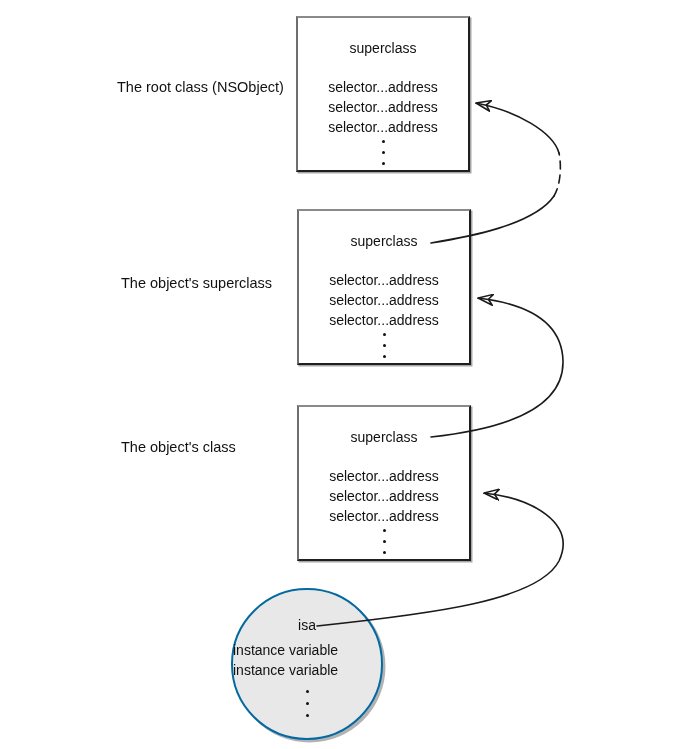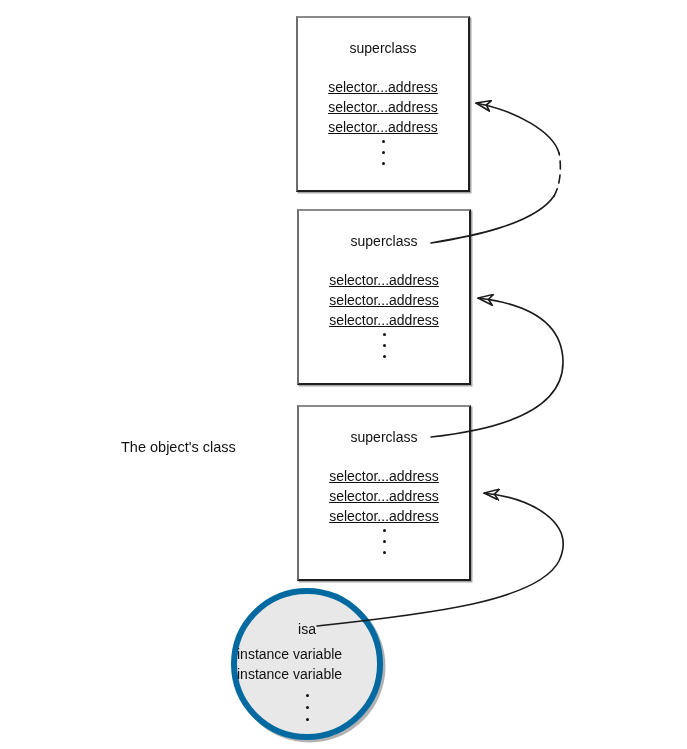--- a/index.html
+++ b/index.html
@@ -15,41 +15,40 @@
   .side-label {
     position: absolute;
     font-size: 14.5px;
     line-height: 16px;
     white-space: nowrap;
     color: #111111;
   }
   .class-box {
     position: absolute;
     width: 174px;
-    height: 176px;
+    height: 156px;
     box-sizing: border-box;
     background: #ffffff;
     border: 2px solid;
     border-color: #8a8a8a #1f1f1f #1f1f1f #6e6e6e;
     box-shadow: 1.5px 1.5px 0 rgba(0,0,0,0.35);
   }
   .box-header {
     position: absolute;
     top: 22px; left: 0; right: 0;
     text-align: center;
     font-size: 14px;
     line-height: 16px;
   }
   .box-rows {
     position: absolute;
     top: 59px; left: 0; right: 0;
     text-align: center;
     font-size: 14px;
     line-height: 20px;
-    text-decoration: underline;
   }
   .vdots {
     position: absolute;
     left: 0; right: 0;
     display: flex;
     flex-direction: column;
     align-items: center;
     gap: 8px;
   }
   .vdots i {
@@ -58,21 +57,21 @@
     border-radius: 50%;
   }
   .class-box .vdots { top: 122px; }
   .instance-circle {
     position: absolute;
     left: 231px; top: 588px;
     width: 152px; height: 152px;
     box-sizing: border-box;
     border-radius: 50%;
     background: #e8e8e8;
-    border: 6px solid #0369a1;
+    border: 2px solid #0369a1;
     box-shadow: 2.5px 2.5px 0 rgba(0,0,0,0.3);
   }
   .circle-header {
     position: absolute;
     top: 27px; left: 0; right: 0;
     text-align: center;
     font-size: 14px;
     line-height: 16px;
   }
   .circle-rows {
@@ -94,20 +93,22 @@
     stroke: #1a1a1a;
     stroke-width: 1.6;
     stroke-linecap: round;
   }
 </style>
 </head>
 <body>
 
 <div class="stage">
 
+  <div class="side-label" style="left:117px; top:79px">The root class (NSObject)</div>
+  <div class="side-label" style="left:121px; top:275px">The object's superclass</div>
   <div class="side-label" style="left:121px; top:439px">The object's class</div>
 
   <div class="class-box" style="left:296px; top:16px">
     <div class="box-header">superclass</div>
     <div class="box-rows">
       <div>selector...address</div>
       <div>selector...address</div>
       <div>selector...address</div>
     </div>
     <div class="vdots">

